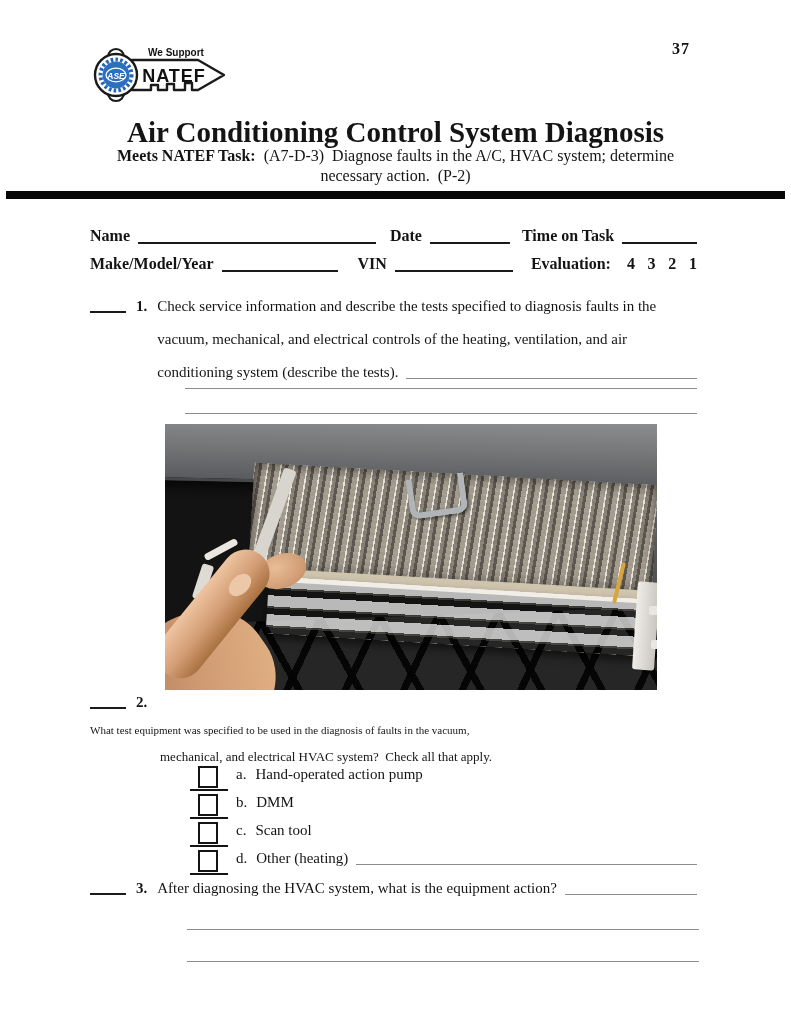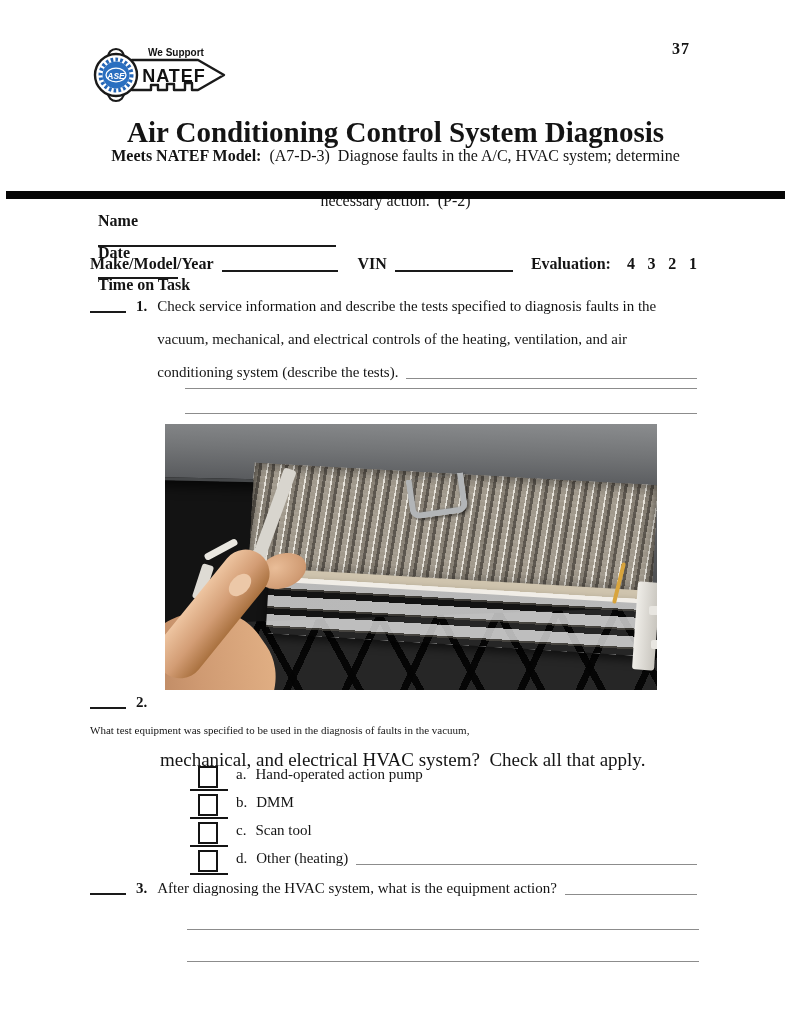--- a/index.html
+++ b/index.html
@@ -9,27 +9,27 @@
 
   .pre { white-space:pre; }
   .b { font-weight:bold; }
 
   
   .logo-wrap { position:absolute; left:88px; top:44px; width:142px; height:62px; }
   .page-number { position:absolute; left:672px; top:40px; width:40px; font-weight:bold; font-size:16px; letter-spacing:1px; }
 
   .title { position:absolute; left:0; top:108px; width:100%; text-align:center; font-size:29px; font-weight:bold;margin-top:8px; }
   .subtitle1 { position:absolute; left:0; top:147px; width:100%; text-align:center; font-size:16px; }
-  .subtitle2 { position:absolute; left:0; top:167px; width:100%; text-align:center; font-size:16px;margin-top:25px; }
+  .subtitle2 { position:absolute; left:0; top:167px; width:100%; text-align:center; font-size:16px; }
 
   .thick-bar { position:absolute; left:6px; top:191px; width:779px; height:8px; background:#060606; }
 
   
   .form-row { position:absolute; left:90px; right:94px; display:flex; align-items:baseline; font-size:16px; font-weight:bold; }
-  .row-name { top:212px;flex-direction:column; }
+  .row-name { top:227px; }
   .row-make { top:255px; }
   .blank { display:inline-block; border-bottom:2px solid #1a1a1a; height:14px; transform:translateY(3px); }
   .bl-name { width:238px; margin-left:8px; margin-right:14px; }
   .bl-date { width:80px; margin-left:8px; margin-right:12px; }
   .bl-time { flex:1; margin-left:8px; }
   .bl-make { width:116px; margin-left:8px; margin-right:20px; }
   .bl-vin  { width:118px; margin-left:8px; margin-right:18px; }
   .eval-scores { flex:1; display:flex; justify-content:space-between; padding-left:16px; font-weight:bold; }
 
   
@@ -41,21 +41,21 @@
   .q-line3 { display:flex; align-items:baseline; }
   .fill-line { flex:1; display:inline-block; border-bottom:1.5px solid #8c8c8c; height:12px; transform:translateY(2px); margin-left:8px; min-width:40px; }
   .grayline { position:absolute; border-bottom:1.5px solid #8c8c8c; height:0; }
   .gl1 { left:185px; top:388px; width:512px; }
   .gl2 { left:185px; top:413px; width:512px; }
   .gl3 { left:187px; top:929px; width:512px; }
   .gl4 { left:187px; top:961px; width:512px; }
 
   .q2-head { position:absolute; left:90px; top:694px; display:flex; align-items:baseline; font-size:15px; }
   .q2-line1 { position:absolute; left:90px; top:724px; font-size:11px; }
-  .q2-line2 { position:absolute; left:160px; top:749px; font-size:19px; }
+  .q2-line2 { position:absolute; left:160px; top:749px; font-size:13px; }
 
   .cb-row { position:absolute; left:190px; right:94px; height:26px; display:flex; align-items:baseline; font-size:15px; }
   .cb-a { top:766px; } .cb-b { top:794px; } .cb-c { top:822px; } .cb-d { top:850px; }
   .cb-cell { position:relative; width:40px; height:24px; flex:none; align-self:flex-start; }
   .cb-box { position:absolute; left:8px; top:0; width:20px; height:22px; border:2px solid #141414; background:#fff; }
   .cb-underline { position:absolute; left:0; top:23px; width:38px; border-bottom:2px solid #141414; }
   .cb-letter { margin-left:6px; margin-right:9px; flex:none; }
   .q3 { top:880px; }
 
   
@@ -135,21 +135,21 @@
       <text x="28" y="34.5" text-anchor="middle" class="logo-sans" font-size="8.5" font-weight="bold" font-style="italic" fill="#ffffff">ASE</text>
 
       <text x="88" y="12" text-anchor="middle" class="logo-sans" font-size="10" font-weight="bold" fill="#111111">We Support</text>
       <text x="86" y="38" text-anchor="middle" class="logo-sans" font-size="18" font-weight="bold" letter-spacing="1" fill="#111111">NATEF</text>
     </svg>
   </div>
 
   <div class="page-number">37</div>
 
   <div class="title">Air Conditioning Control System Diagnosis</div>
-  <div class="subtitle1"><span class="b pre">Meets NATEF Model:</span><span class="pre">  (A7-D-3)  Diagnose faults in the A/C, HVAC system; determine</span></div>
+  <div class="subtitle1"><span class="b pre">Meets NATEF Task:</span><span class="pre">  (A7-D-3)  Diagnose faults in the A/C, HVAC system; determine</span></div>
   <div class="subtitle2 pre">necessary action.  (P-2)</div>
 
   <div class="thick-bar"></div>
 
   <div class="form-row row-name">
     <span>Name</span>
     <span class="blank bl-name"></span>
     <span>Date</span>
     <span class="blank bl-date"></span>
     <span>Time on Task</span>

